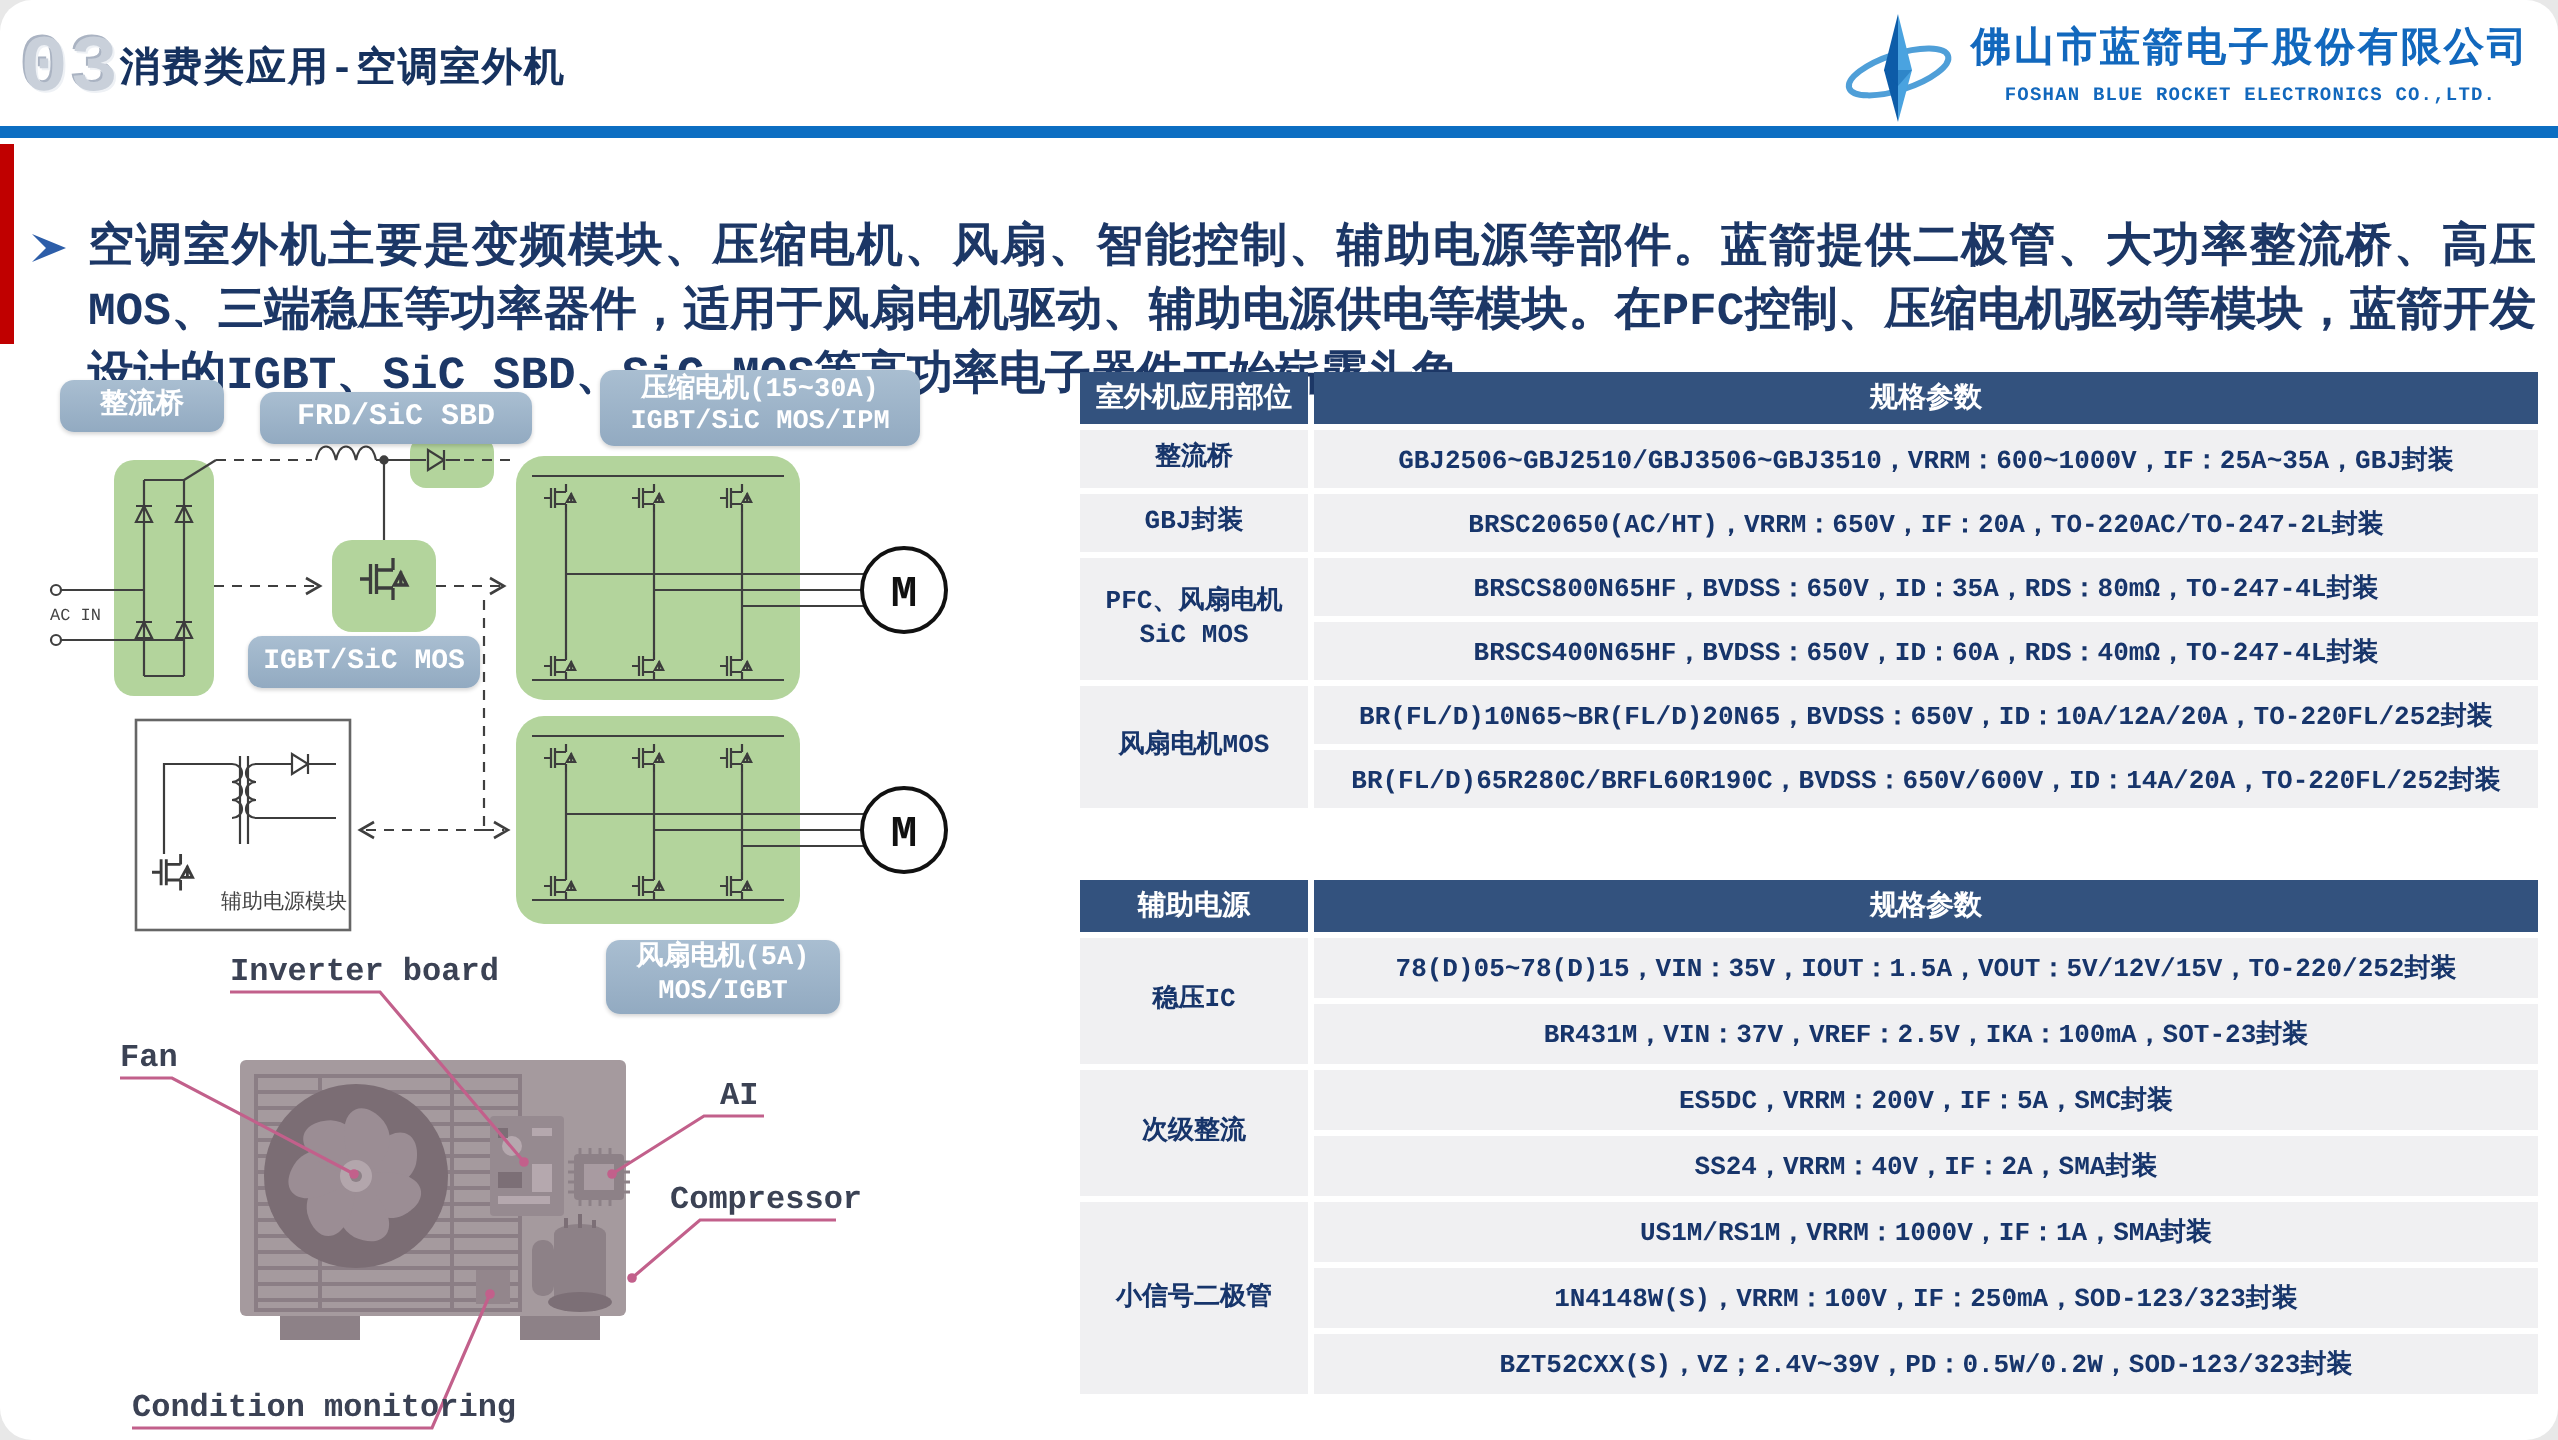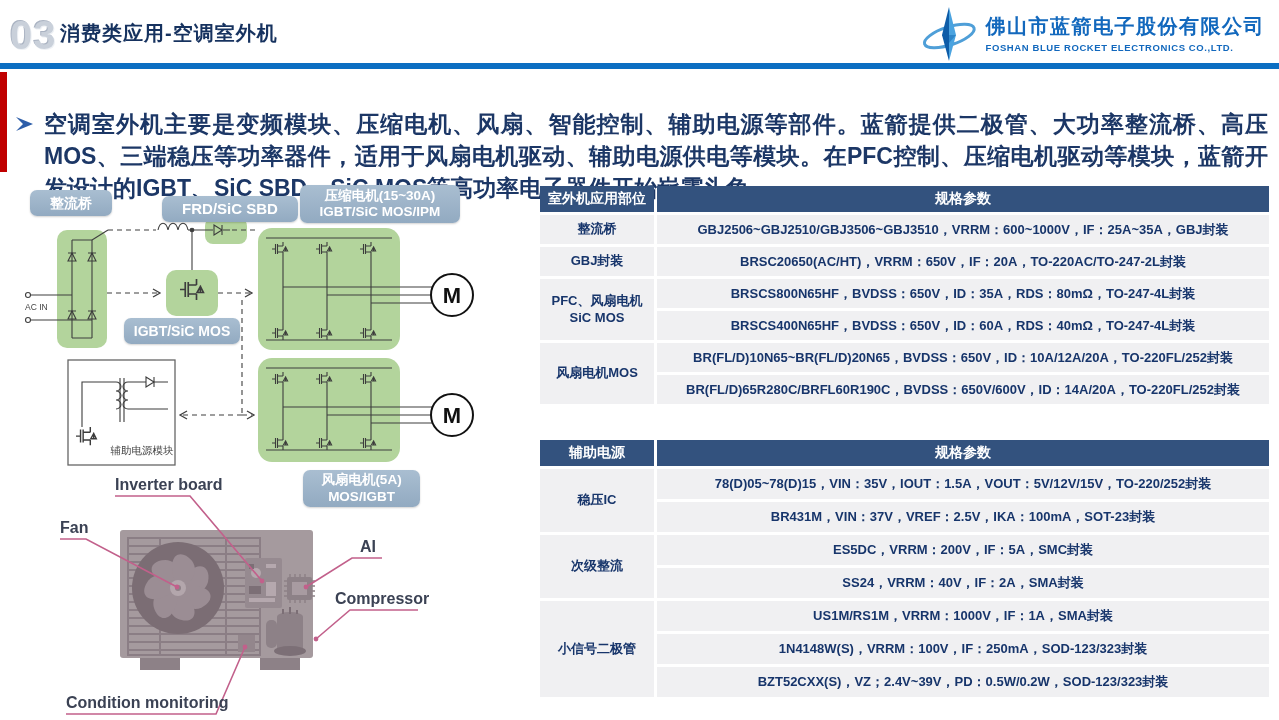--- a/index.html
+++ b/index.html
@@ -1,39 +1,39 @@
 <!DOCTYPE html>
 <html><head>
 <meta charset="utf-8">
 <style>
   html,body{margin:0;padding:0;background:#e8e8e8;}
   .slide{position:relative;width:1279px;height:720px;background:#ffffff;overflow:hidden;
-         font-family:Liberation Sans, sans-serif;}
+         font-family:Liberation Mono, monospace;border-radius:16px;}
   
   .hdr-num{position:absolute;left:10px;top:13px;font-size:40px;font-weight:800;
            color:#c9d0da;text-shadow:1px 1px 0 #eef1f5,-1px -1px 0 #aab3c2;letter-spacing:1px;}
   .hdr-title{position:absolute;left:60px;top:20px;font-size:20px;font-weight:800;
              color:#16325f;letter-spacing:1px;white-space:nowrap;}
   .logo{position:absolute;right:14px;top:5px;display:flex;align-items:center;gap:8px;}
-  .logo-text{display:flex;flex-direction:column;line-height:1.1;}
+  .logo-text{display:flex;flex-direction:column;line-height:1.1;align-items:center;}
   .logo-cn{font-size:20px;font-weight:800;color:#1268bd;letter-spacing:1.5px;}
   .logo-en{font-size:9.5px;font-weight:700;color:#1268bd;letter-spacing:0.6px;margin-top:6px;}
   .rule{position:absolute;left:0;top:63px;width:1279px;height:6px;background:#0c6ec2;}
   .redbar{position:absolute;left:0;top:72px;width:7px;height:100px;background:#c00000;}
   
   .intro{position:absolute;left:14px;top:74px;width:1254px;display:flex;align-items:flex-start;gap:8px;margin-top:34px;}
   .intro .bullet-svg{flex:0 0 auto;margin-top:7px;}
   .intro p{margin:0;font-size:23px;font-weight:800;color:#1c3766;line-height:32px;text-align:justify;}
   
   .diagram{position:absolute;left:20px;top:182px;width:515px;height:330px;}
   .pill{position:absolute;background:linear-gradient(#a9bed1,#92aac1);border-radius:7px;
         color:#ffffff;font-weight:700;display:flex;flex-direction:column;align-items:center;
         justify-content:center;line-height:1.2;text-align:center;box-shadow:0 1px 2px rgba(0,0,0,.18);}
   .pill-rect{left:10px;top:8px;width:82px;height:26px;font-size:14px;}
-  .pill-frd{left:110px;top:14px;width:136px;height:26px;font-size:15px;margin-left:32px;}
+  .pill-frd{left:110px;top:14px;width:136px;height:26px;font-size:15px;}
   .pill-comp{left:280px;top:3px;width:160px;height:38px;font-size:13.5px;}
   .pill-igbt{left:104px;top:136px;width:116px;height:26px;font-size:14px;}
   .pill-fan{left:283px;top:288px;width:117px;height:37px;font-size:13.5px;}
   
   .unit{position:absolute;left:20px;top:470px;width:500px;height:250px;}
   
   table.spec{position:absolute;border-collapse:separate;border-spacing:3px;width:735px;}
   #t1{left:537px;top:183px;}
   #t2{left:537px;top:437px;}
   table.spec th{background:#33527e;color:#ffffff;font-size:14px;font-weight:700;height:26px;padding:0 8px;}

